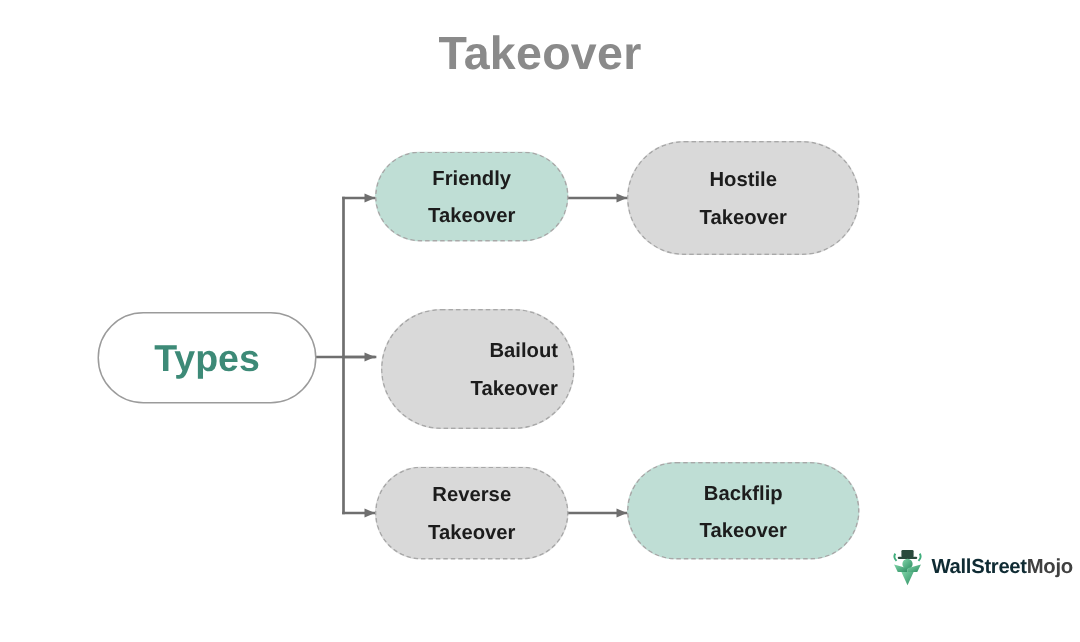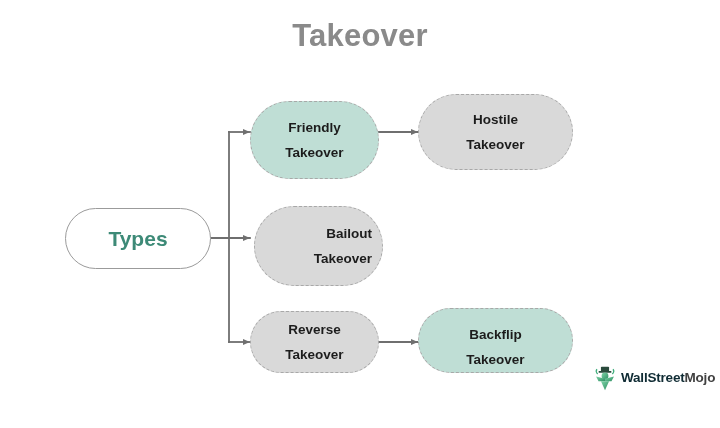--- a/index.html
+++ b/index.html
@@ -60,45 +60,45 @@
   
   #node-root {
     left: 65px;
     top: 208px;
     width: 146px;
     height: 61px;
     background: #ffffff;
     border: 1.6px solid #9b9b9b;
   }
   #node-root .line {
-    font-size: 21px;
+    font-size: 25px;
     font-weight: bold;
     color: #3d8a77;
     line-height: 30px;
   }
 
   
   .node-branch {
     border: 1.6px dashed #a8a8a8;
     padding: 0 10px;
   }
   .node-branch .line {
     font-size: 13.5px;
     font-weight: bold;
     color: #1c1c1c;
     line-height: 25px;
   }
   .fill-mint { background: #bfded5; }
   .fill-grey { background: #d9d9d9; }
 
-  #node-friendly { left: 250px; top: 101px; width: 129px; height: 78px; }
+  #node-friendly { left: 250px; top: 101px; width: 129px; height: 60px; }
   #node-hostile  { left: 418px; top: 94px;  width: 155px; height: 76px; }
   #node-bailout  { left: 254px; top: 206px; width: 129px; height: 80px; align-items: flex-end; }
   #node-reverse  { left: 250px; top: 311px; width: 129px; height: 62px; }
-  #node-backflip { left: 418px; top: 308px; width: 155px; height: 65px; justify-content: flex-end; }
+  #node-backflip { left: 418px; top: 308px; width: 155px; height: 65px; }
 
   
   #logo {
     position: absolute;
     left: 592px;
     top: 364px;
     height: 28px;
     display: flex;
     align-items: center;
   }

